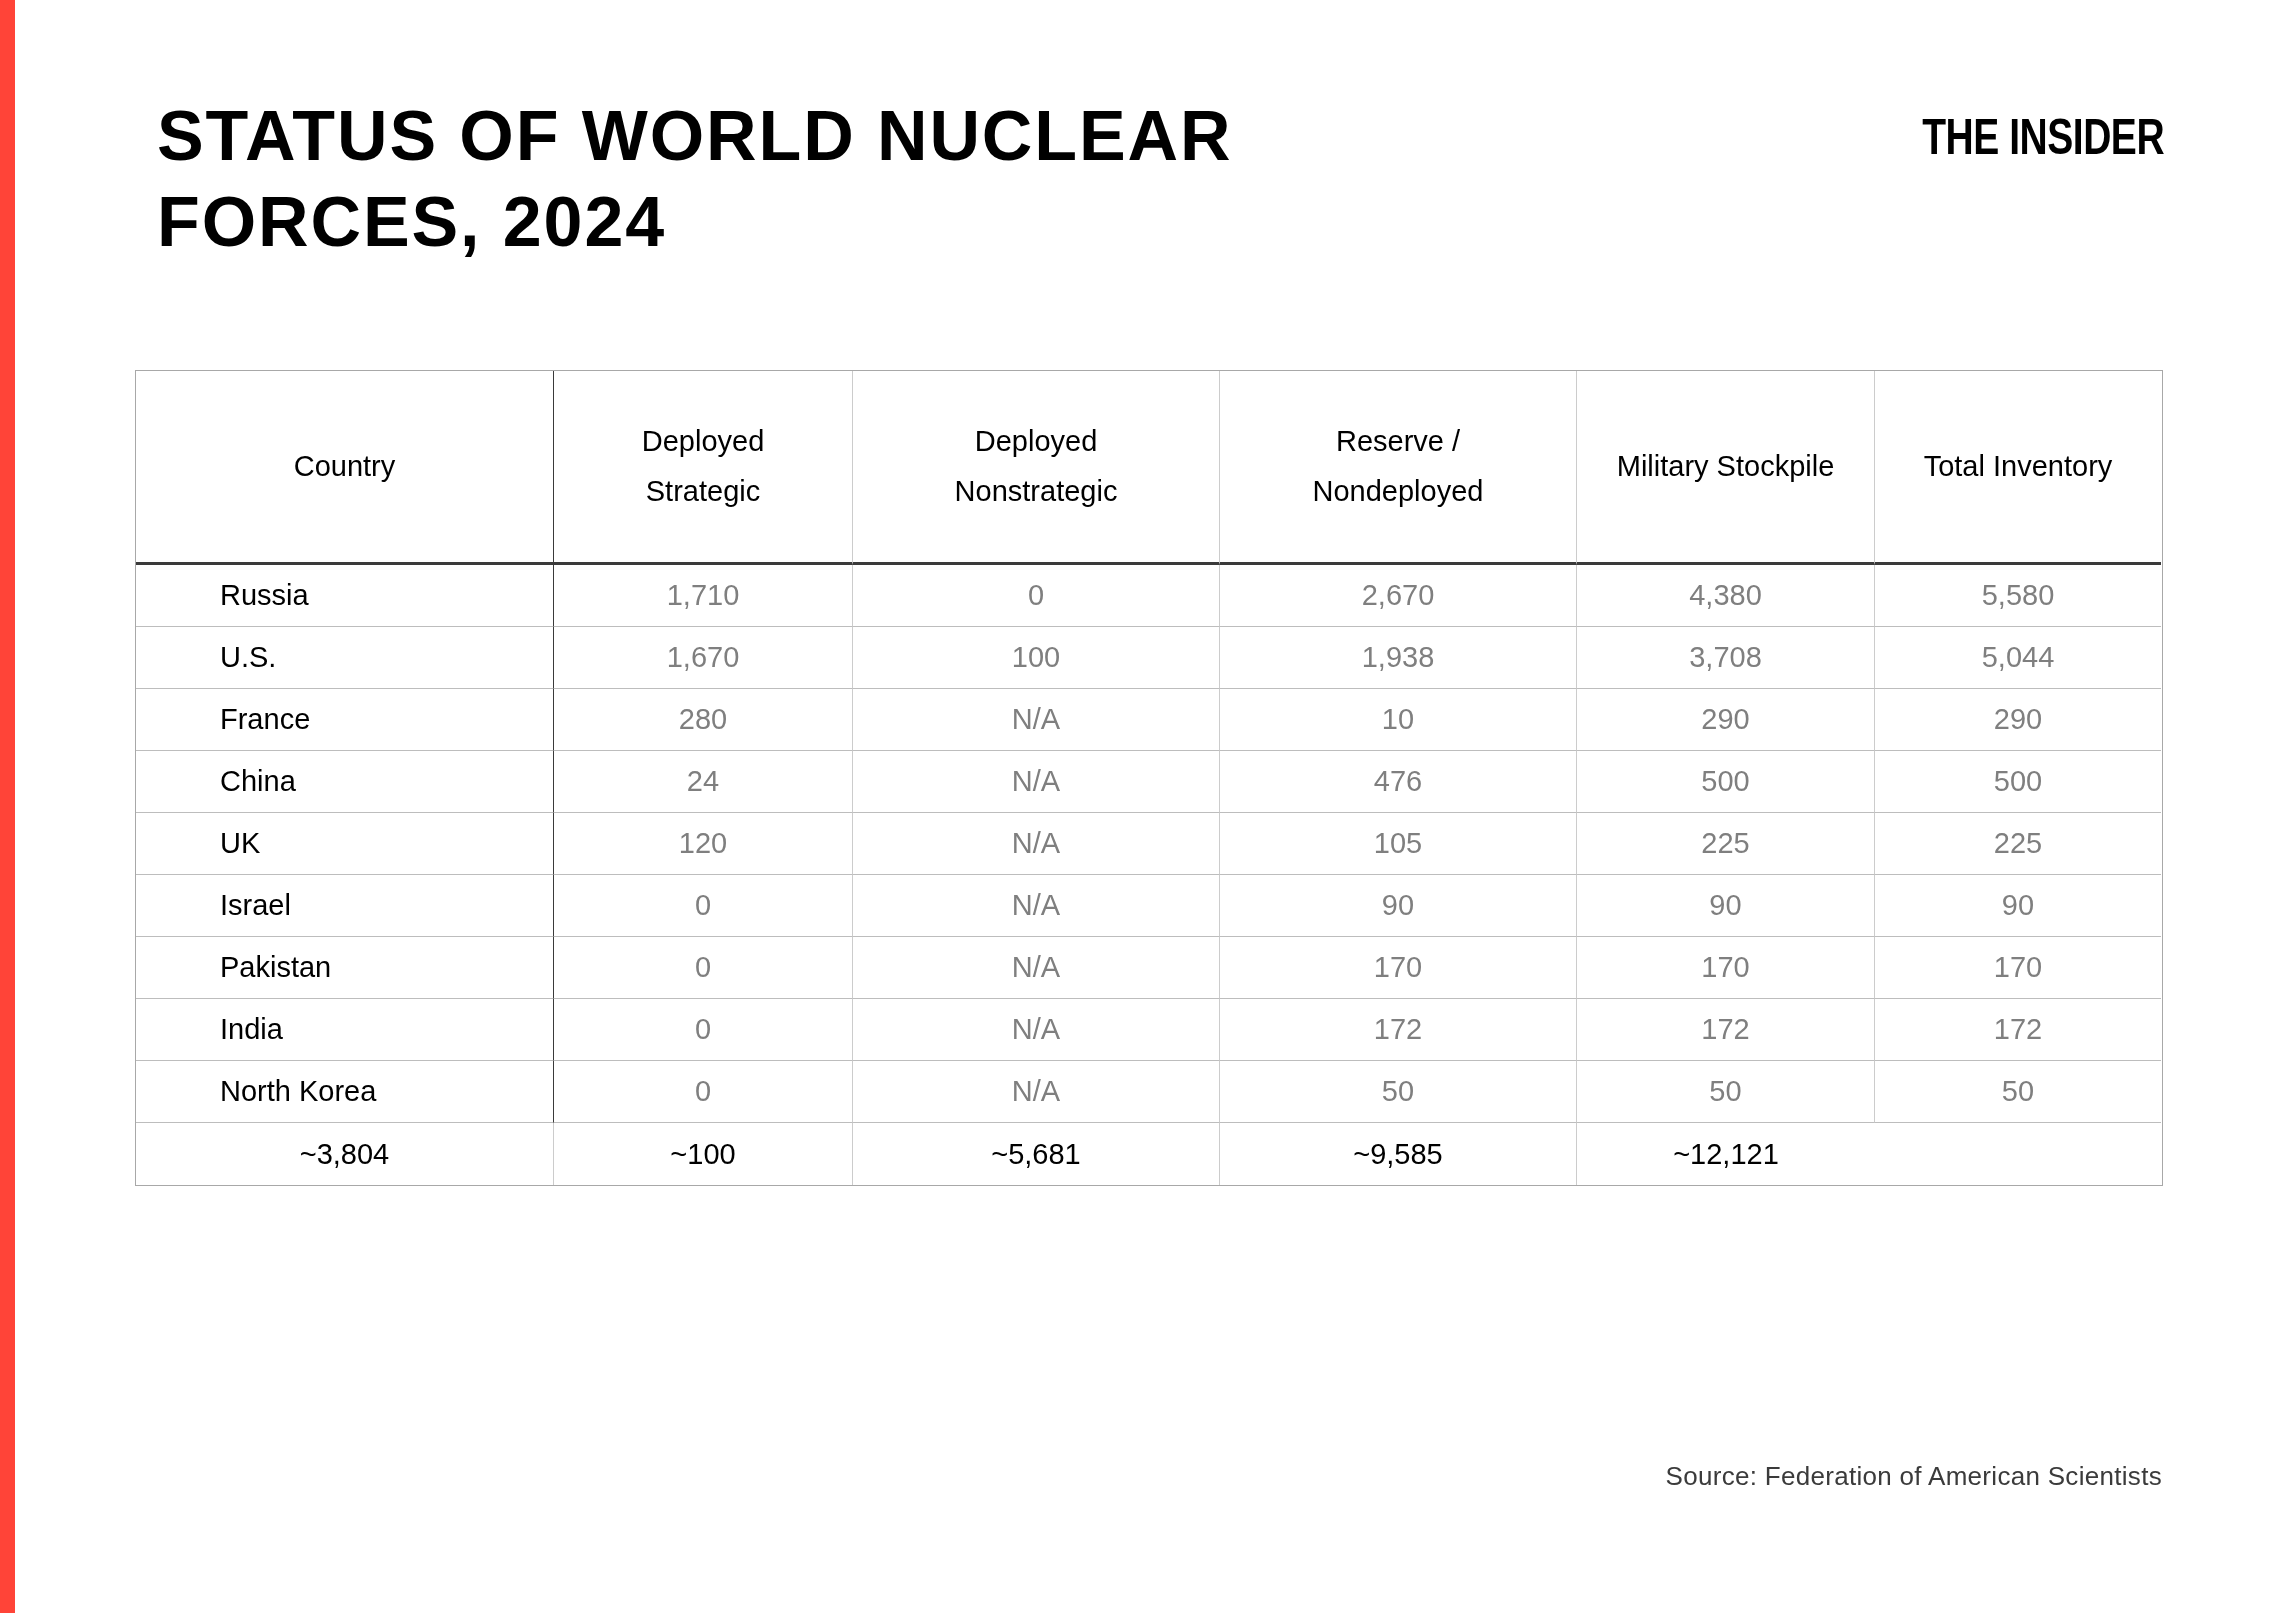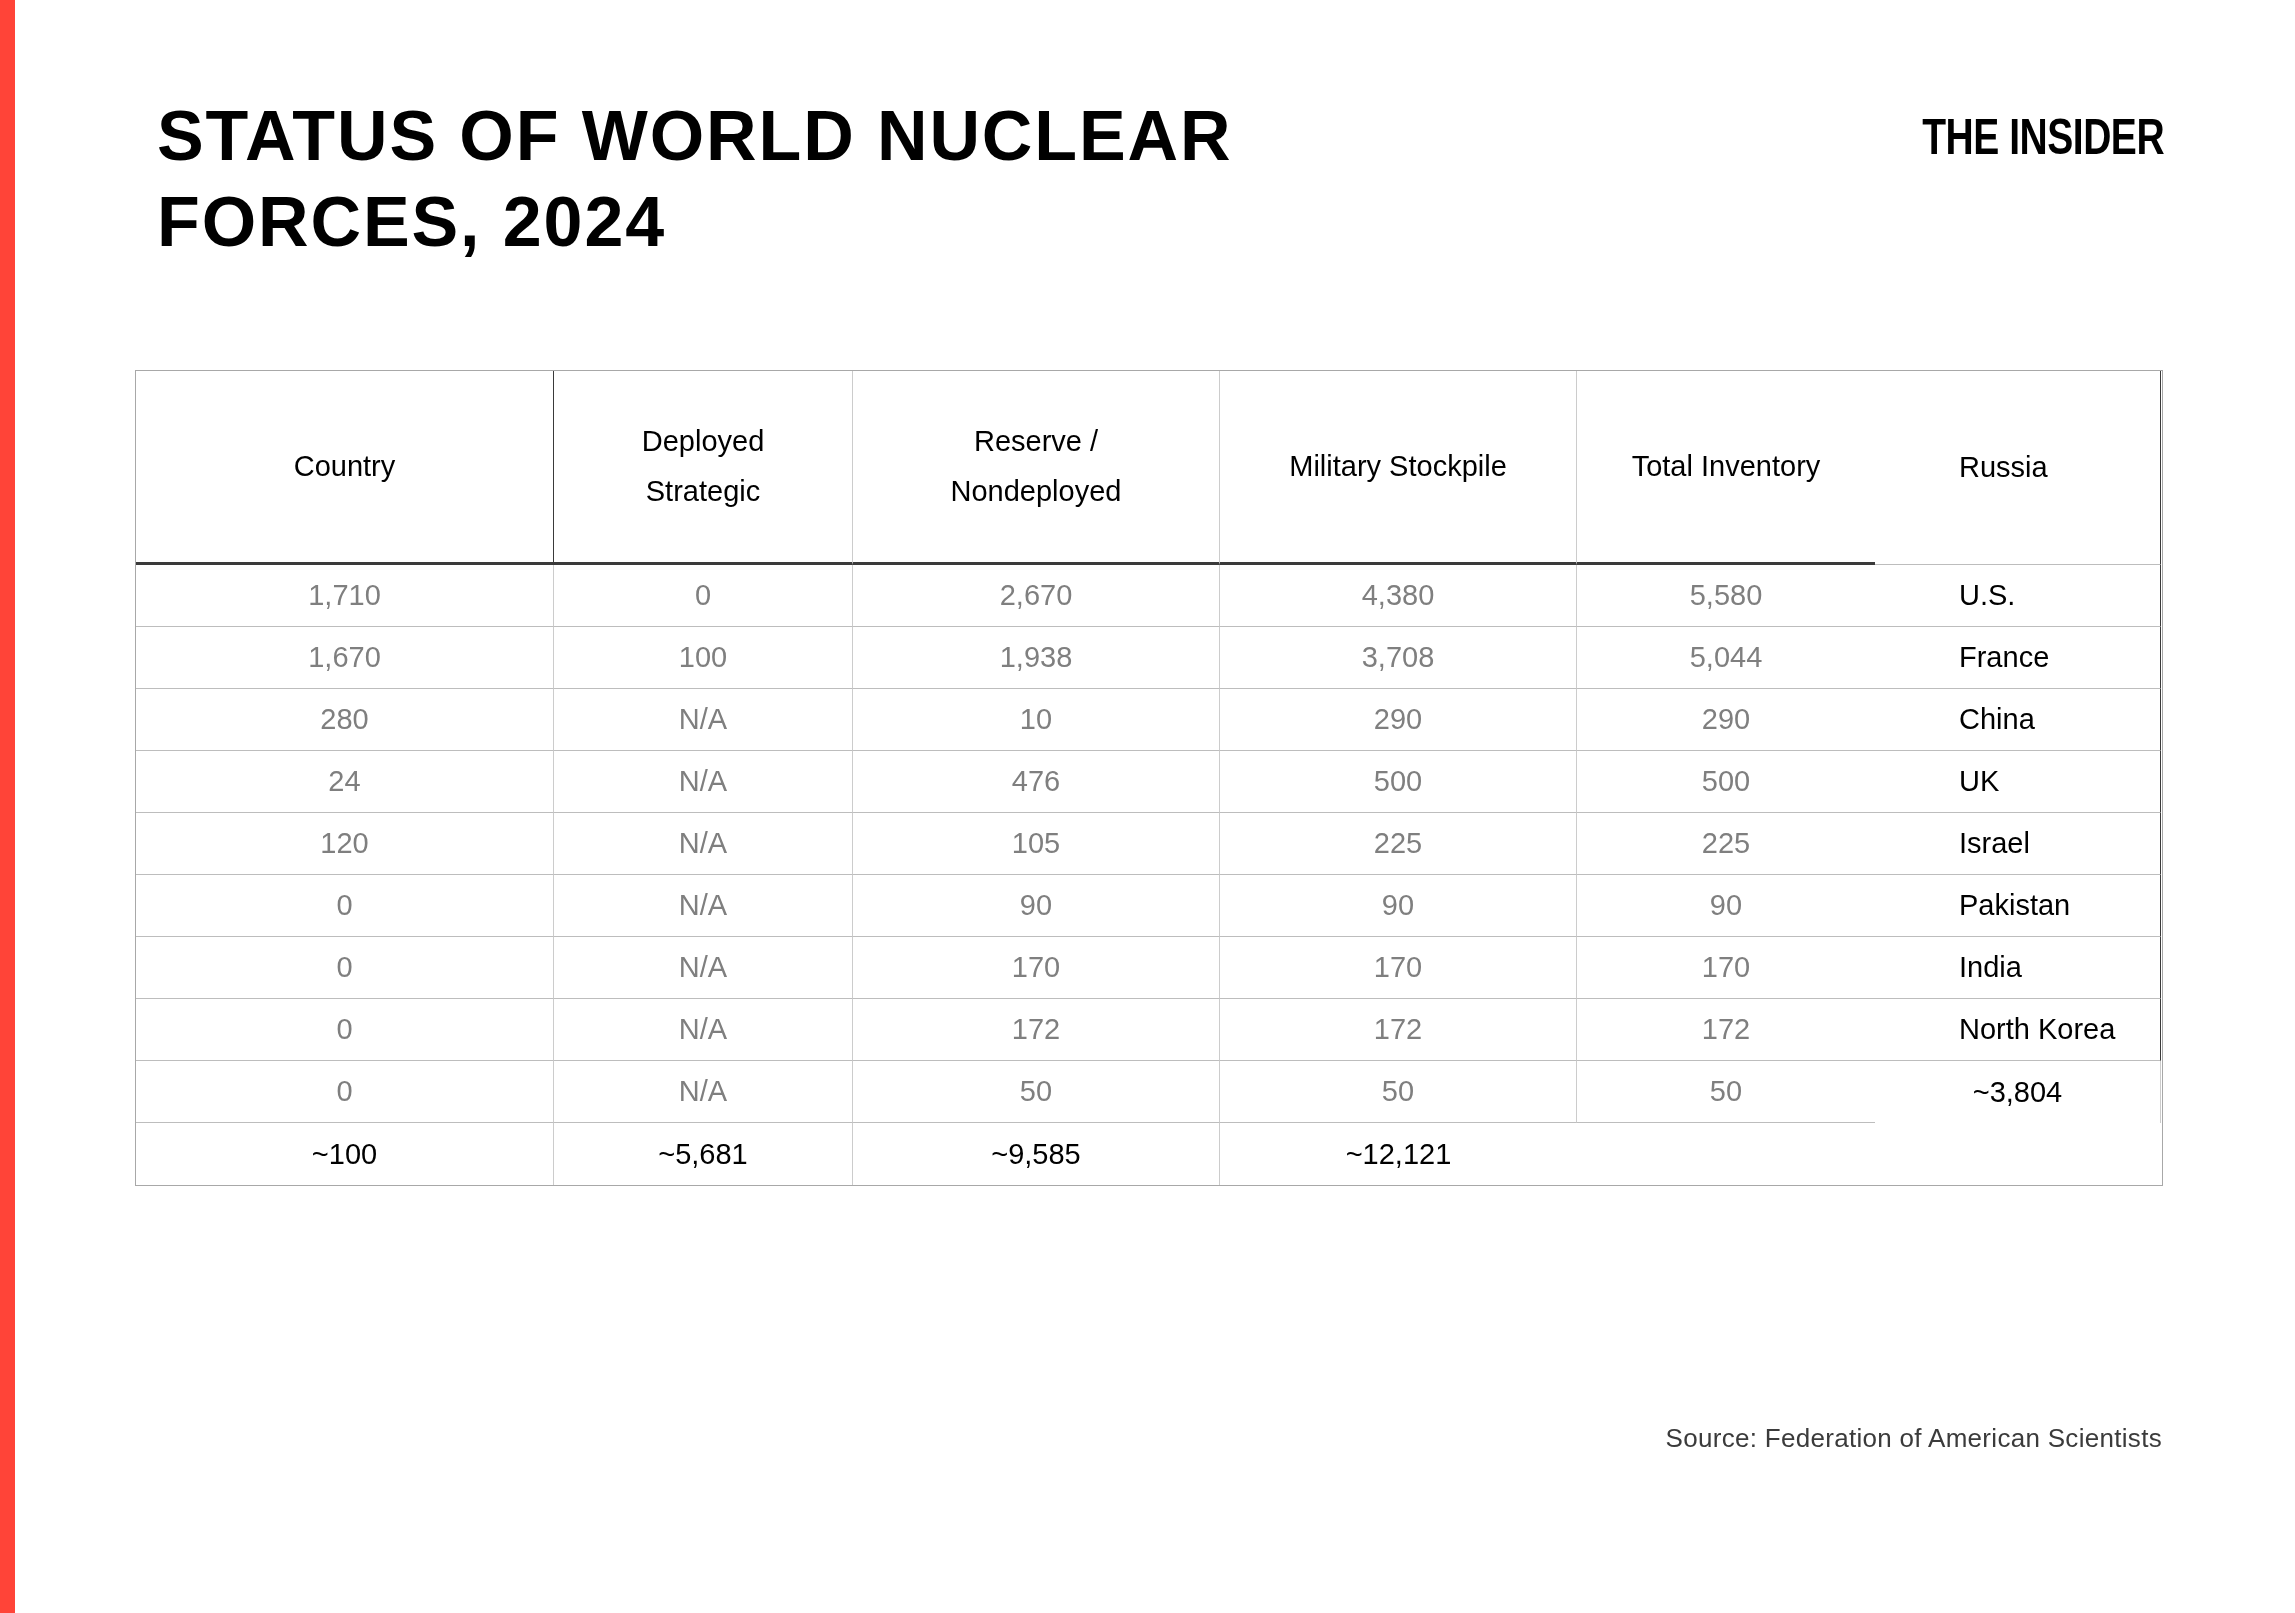--- a/index.html
+++ b/index.html
@@ -80,21 +80,21 @@
     justify-content:flex-start;
     padding-left:84px;
     text-align:right;
     color:#000;
   }
   .ntable .cell.value{color:var(--value-text);}
   .ntable .cell.total{color:#000;}
   .ntable .cell.last-row{border-bottom:none;}
   .source-credit{
     position:absolute;
-    top:1423px;
+    top:1461px;
     right:133px;
     font-size:26px;
     color:#3b3b3b;
     letter-spacing:0.3px;
   }
 </style>
 </head>
 <body>
 
 <div class="accent-bar"></div>
@@ -102,20 +102,21 @@
 <h1 class="page-title">
   <span>STATUS OF WORLD NUCLEAR</span><br>
   <span>FORCES, 2024</span>
 </h1>
 
 <div class="brand-logo">THE INSIDER</div>
 
 <div class="ntable" id="forces-table">
     <div class="cell hcell first-col">Country</div>
     <div class="cell hcell">Deployed Strategic</div>
+    <div class="cell hcell">Deployed Nonstrategic</div>
     <div class="cell hcell">Reserve / Nondeployed</div>
     <div class="cell hcell">Military Stockpile</div>
     <div class="cell hcell last-col">Total Inventory</div>
     <div class="cell row-label first-col">Russia</div>
     <div class="cell value">1,710</div>
     <div class="cell value">0</div>
     <div class="cell value">2,670</div>
     <div class="cell value">4,380</div>
     <div class="cell value last-col">5,580</div>
     <div class="cell row-label first-col">U.S.</div>

